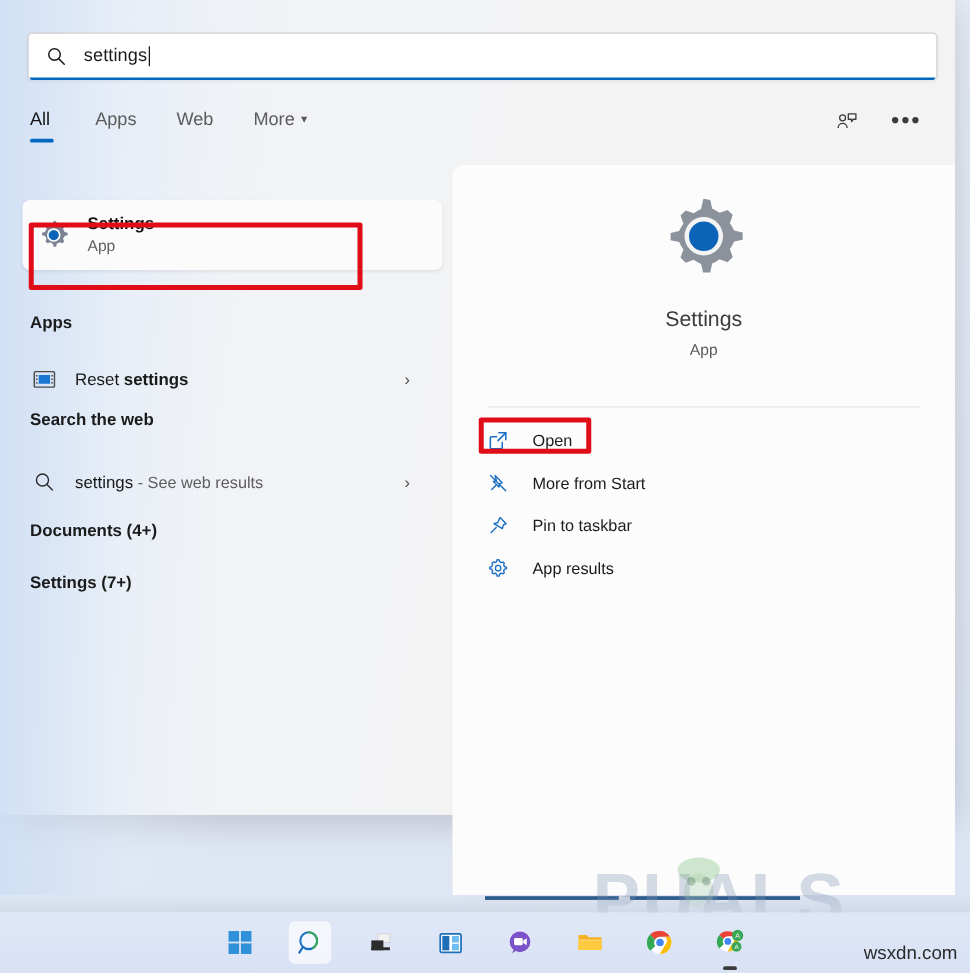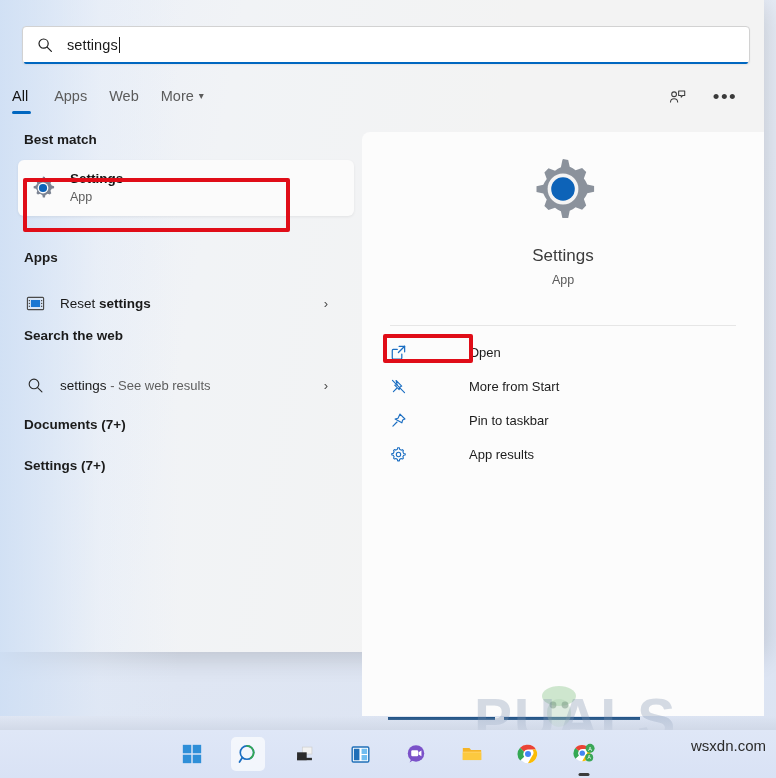--- a/index.html
+++ b/index.html
@@ -84,25 +84,25 @@
     width: 1px;
     height: 16px;
     background: #1a1a1a;
     margin-left: 1px;
     vertical-align: -3px;
   }
 
   
   #tabs {
     position: absolute;
-    left: 12px;
+    left: 24px;
     top: 86px;
     display: flex;
     align-items: flex-start;
-    gap: 2px;
+    gap: 12px;
   }
   .tab {
     position: relative;
     font-size: 14.5px;
     color: #5b5b5b;
     padding: 2px 20px 10px 0;
     cursor: default;
     white-space: nowrap;
   }
   .tab:first-child { padding-right: 24px; }
@@ -267,21 +267,20 @@
     left: 0;
     top: 203px;
     width: 402px;
   }
   .action-row {
     display: flex;
     align-items: center;
     height: 34px;
     padding-left: 26px;
     cursor: default;
-    gap: 43px;
   }
   .action-row .aicon {
     width: 20px; height: 20px;
     flex: 0 0 auto;
     margin-right: 18px;
     display: flex; align-items: center; justify-content: center;
   }
   .action-label { font-size: 13px; color: #1c1c1c; }
 
   
@@ -358,21 +357,21 @@
     position: absolute;
     left: 537px;
     top: 683px;
     width: 44px;
     height: 52px;
     pointer-events: none;
   }
   #watermark-wsxdn {
     position: absolute;
     right: 10px;
-    bottom: 24px;
+    bottom: 7px;
     font-size: 15px;
     color: #2b2b2b;
     pointer-events: none;
     user-select: none;
   }
 </style>
 </head>
 <body>
 
 <div id="desktop">
@@ -418,21 +417,20 @@
           <path d="M11.2 3.2h6.4v4.6h-2.1l-1.6 1.9V7.8h-2.7z" fill="none" stroke="#3a3a3a" stroke-width="1.1" stroke-linejoin="round"></path>
         </svg>
       </div>
       <div class="hdr-btn">
         <span id="ellipsis-icon">•••</span>
       </div>
     </div>
 
     <div id="results">
 
-      <div class="section-head">Best match</div>
 
       <div id="best-match-card">
         <div id="best-match-inner">
           <span id="bm-icon">
             <svg viewBox="0 0 26 26" width="26" height="26">
               <path d="M13 1.6l1.9.35.55 2.4a8.7 8.7 0 012.1 1.22l2.3-.83 1.45 1.45-.83 2.3a8.7 8.7 0 011.22 2.1l2.4.55v2.05l-2.4.55a8.7 8.7 0 01-1.22 2.1l.83 2.3-1.45 1.45-2.3-.83a8.7 8.7 0 01-2.1 1.22l-.55 2.4h-2.05l-.55-2.4a8.7 8.7 0 01-2.1-1.22l-2.3.83-1.45-1.45.83-2.3a8.7 8.7 0 01-1.22-2.1l-2.4-.55v-2.05l2.4-.55a8.7 8.7 0 011.22-2.1l-.83-2.3 1.45-1.45 2.3.83a8.7 8.7 0 012.1-1.22l.55-2.4z" fill="#7b8392"></path>
               <circle cx="13" cy="13" r="5.4" fill="#ffffff"></circle>
               <circle cx="13" cy="13" r="4.1" fill="#0d63b8"></circle>
             </svg>
           </span>
@@ -468,21 +466,21 @@
         <span class="ricon">
           <svg viewBox="0 0 18 18" width="17" height="17">
             <circle cx="7.4" cy="7.4" r="5.1" fill="none" stroke="#2b2b2b" stroke-width="1.2"></circle>
             <line x1="11.2" y1="11.2" x2="15.8" y2="15.8" stroke="#2b2b2b" stroke-width="1.2" stroke-linecap="round"></line>
           </svg>
         </span>
         <span class="result-title"><span>settings</span><span class="web-sub"> - See web results</span></span>
         <span class="result-chevron">›</span>
       </div>
 
-      <div class="section-head" style="position:absolute; top:285px;">Documents (7+)</div>
+      <div class="section-head" style="position:absolute; top:285px;">Documents (4+)</div>
       <div class="section-head" style="position:absolute; top:326px;">Settings (7+)</div>
     </div>
 
     <div id="preview">
 
       <div id="preview-hero">
         <span id="hero-gear">
           <svg viewBox="0 0 74 74" width="74" height="74">
             <path d="M37 3l5.2 1 1.5 6.8a24.5 24.5 0 015.9 3.45l6.5-2.35 4.1 4.1-2.35 6.5a24.5 24.5 0 013.45 5.9l6.8 1.5v5.8l-6.8 1.5a24.5 24.5 0 01-3.45 5.9l2.35 6.5-4.1 4.1-6.5-2.35a24.5 24.5 0 01-5.9 3.45L42.2 62h-5.8l-1.5-6.8a24.5 24.5 0 01-5.9-3.45l-6.5 2.35-4.1-4.1 2.35-6.5a24.5 24.5 0 01-3.45-5.9L10.5 36.1v-5.8l6.8-1.5a24.5 24.5 0 013.45-5.9l-2.35-6.5 4.1-4.1 6.5 2.35a24.5 24.5 0 015.9-3.45L36.4 4z" fill="#8b929c"></path>
             <circle cx="37" cy="33" r="15.4" fill="#f4f4f4"></circle>

